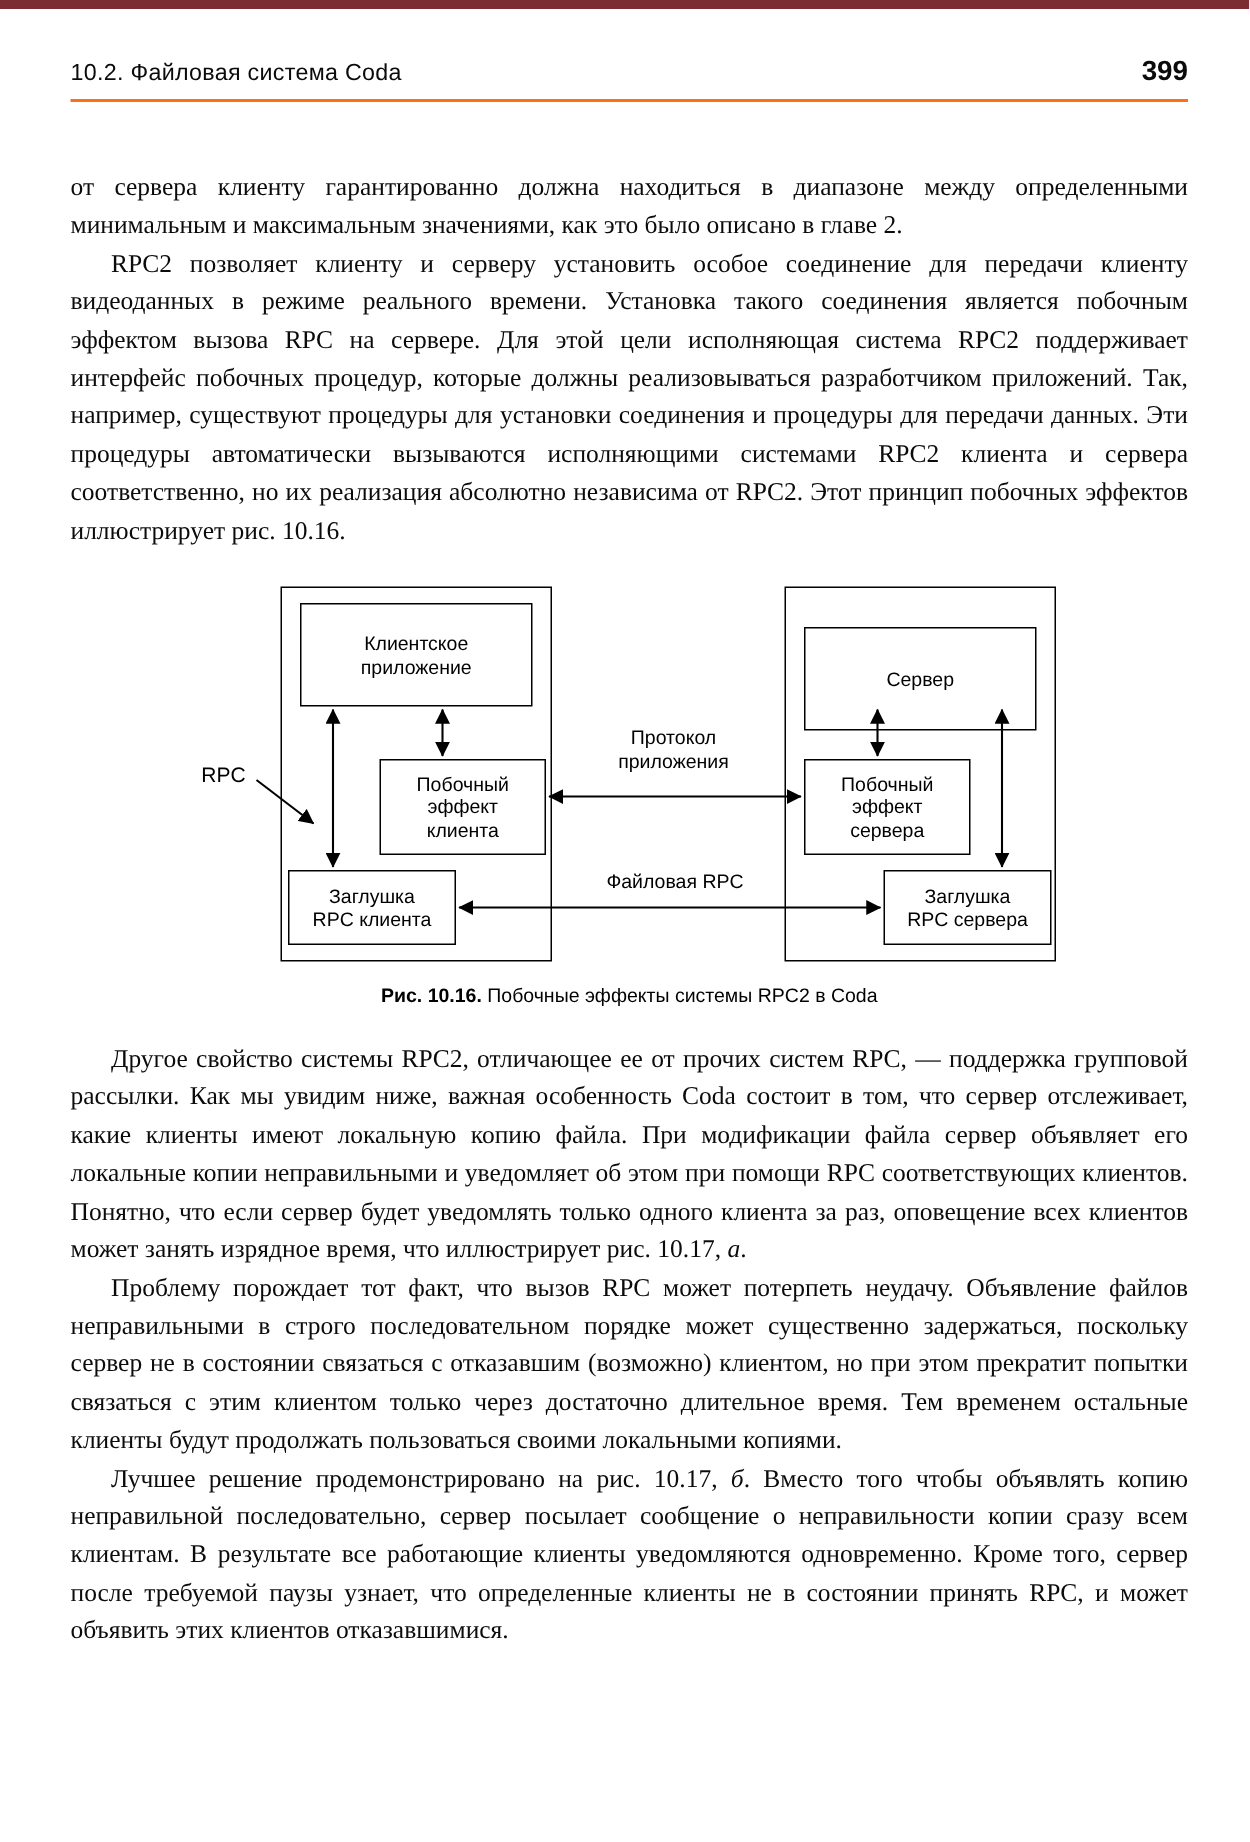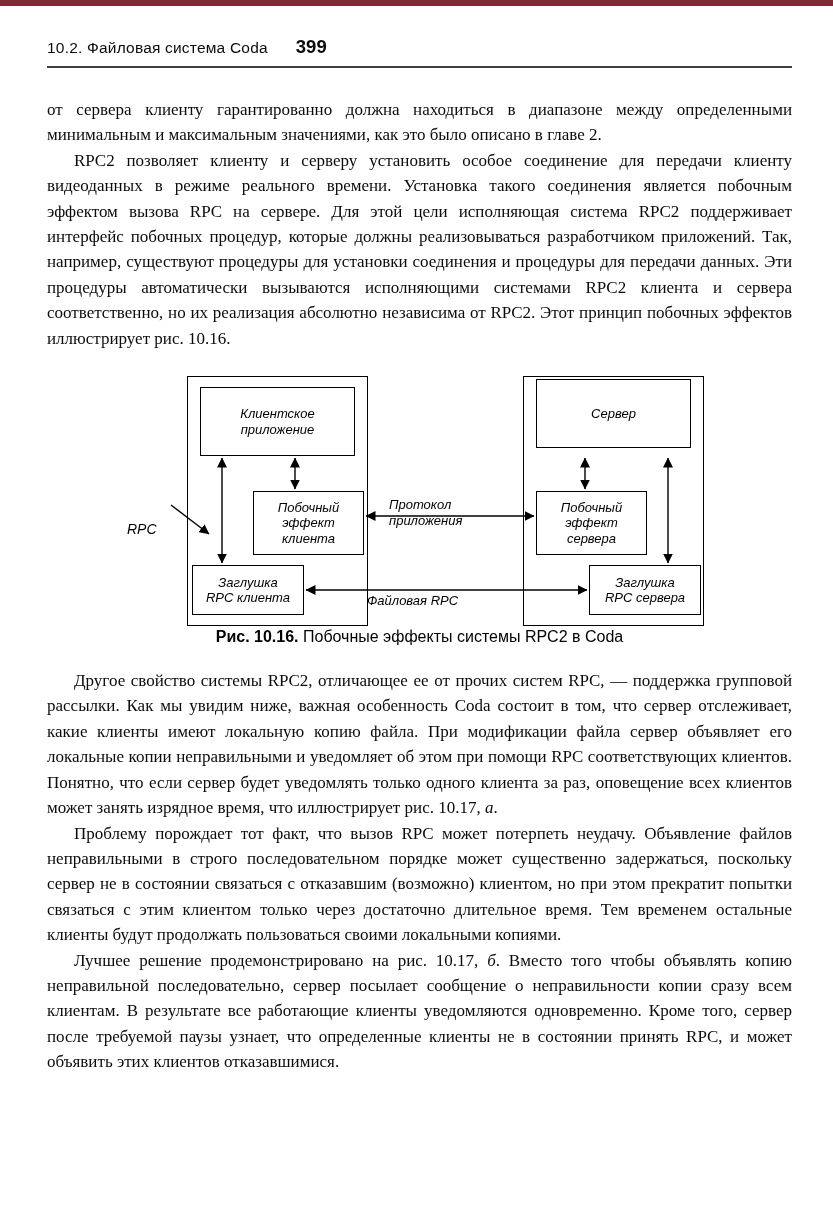--- a/index.html
+++ b/index.html
@@ -5,48 +5,48 @@
   * { margin:0; padding:0; box-sizing:border-box; }
   html, body { background:#ffffff; }
   .page {
     position:relative; width:833px; height:1228px; overflow:hidden;
     background:#ffffff; color:#0b0b0b;
     font-family:"Liberation Serif", serif;
   }
   .top-edge { position:absolute; top:0; left:0; right:0; height:6px; }
   .page-header {
     position:absolute; top:36px; left:47px; right:41px;
-    display:flex; justify-content:flex-start; align-items:baseline; gap:28px;
-    border-bottom:2px solid #404040; padding-bottom:8px;
+    display:flex; justify-content:space-between; align-items:baseline; gap:40px;
+    border-bottom:2px solid #f97316; padding-bottom:8px;
     font-family:"Liberation Sans", sans-serif;
   }
   .running-head { font-size:15.5px; letter-spacing:0.2px; }
   .page-number { font-size:18.5px; font-weight:bold; }
   .content { position:absolute; top:97px; left:47px; width:745px; }
   .para {
     font-size:17px; line-height:25.4px; text-align:justify; text-indent:27px;
     hyphens:auto;
   }
-  .para.first { text-indent:0; }
+  .para.first { text-indent:0;margin-top:15px; }
   .figure { margin:25px 0 22px; }
   .diagram {
     position:relative; height:252px;
-    font-family:"Liberation Sans", sans-serif; font-size:13px; line-height:15.5px; color:#000;font-style:italic;
+    font-family:"Liberation Sans", sans-serif; font-size:13px; line-height:15.5px; color:#000;
   }
   .obox { position:absolute; border:1.7px solid #000; background:#fff; z-index:1; }
   .dbox {
     position:absolute; border:1.7px solid #000; background:#fff; z-index:2;
     display:flex; align-items:center; justify-content:center;
     text-align:center; white-space:pre-line;
   }
-  .dlabel { position:absolute; white-space:pre-line; z-index:4;margin-top:28px; }
+  .dlabel { position:absolute; text-align:center; white-space:pre-line; z-index:4; }
   .arrows { position:absolute; top:0; left:0; z-index:3; pointer-events:none; }
   .caption {
-    text-align:center; color:#000;
-    font-family:"Liberation Sans", sans-serif; font-size:16px;
+    margin-top:13px; text-align:center; color:#000;
+    font-family:"Liberation Sans", sans-serif; font-size:13px;
   }
 </style>
 </head>
 <body>
 
 <div class="page">
 
   <div class="top-edge" style="background:#7c2b33"></div>
 
   <header class="page-header">
@@ -61,21 +61,21 @@
     <p class="para">RPC2 позволяет клиенту и серверу установить особое соединение для передачи клиенту видеоданных в режиме реального времени. Установка такого соединения является побочным эффектом вызова RPC на сервере. Для этой цели исполняющая система RPC2 поддерживает интерфейс побочных процедур, которые должны реализовываться разработчиком приложений. Так, например, существуют процедуры для установки соединения и процедуры для передачи данных. Эти процедуры автоматически вызываются исполняющими системами RPC2 клиента и сервера соответственно, но их реализация абсолютно независима от RPC2. Этот принцип побочных эффектов иллюстрирует рис. 10.16.</p>
 
     <figure class="figure">
       <div class="diagram">
 
         <div class="obox" style="left:140px;top:0;width:181px;height:250px"></div>
         <div class="obox" style="left:476px;top:0;width:181px;height:250px"></div>
 
         <div class="dbox" style="left:153px;top:11px;width:155px;height:69px">Клиентское
 приложение</div>
-        <div class="dbox" style="left:489px;top:3px;width:155px;height:69px">Сервер</div>
+        <div class="dbox" style="left:489px;top:27px;width:155px;height:69px">Сервер</div>
 
         <div class="dbox" style="left:206px;top:115px;width:111px;height:64px">Побочный
 эффект
 клиента</div>
         <div class="dbox" style="left:489px;top:115px;width:111px;height:64px">Побочный
 эффект
 сервера</div>
 
         <div class="dbox" style="left:145px;top:189px;width:112px;height:50px">Заглушка
 RPC клиента</div>

